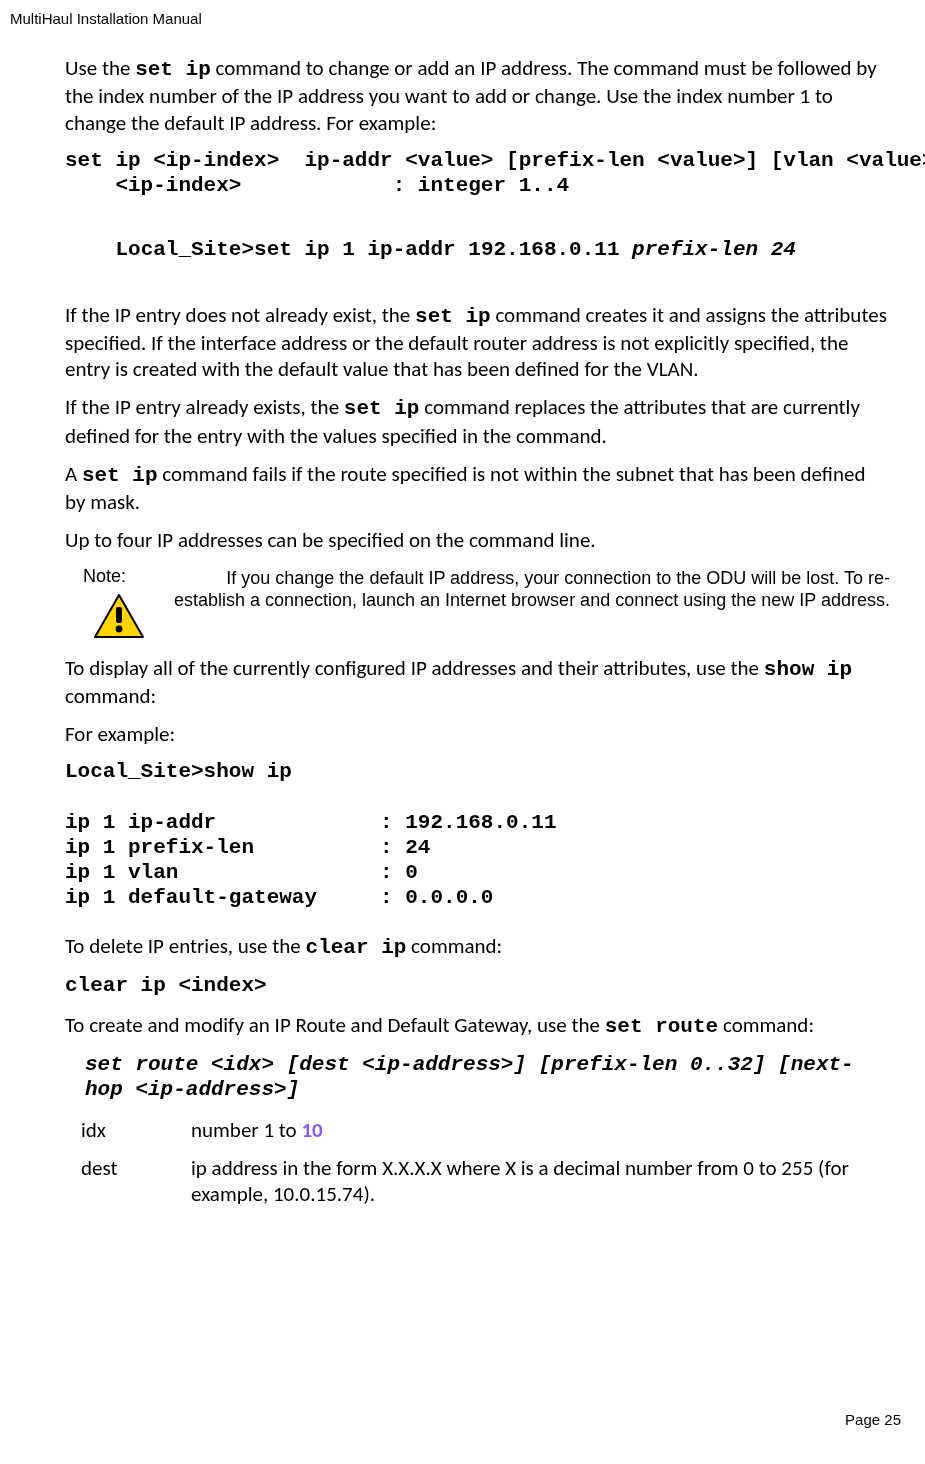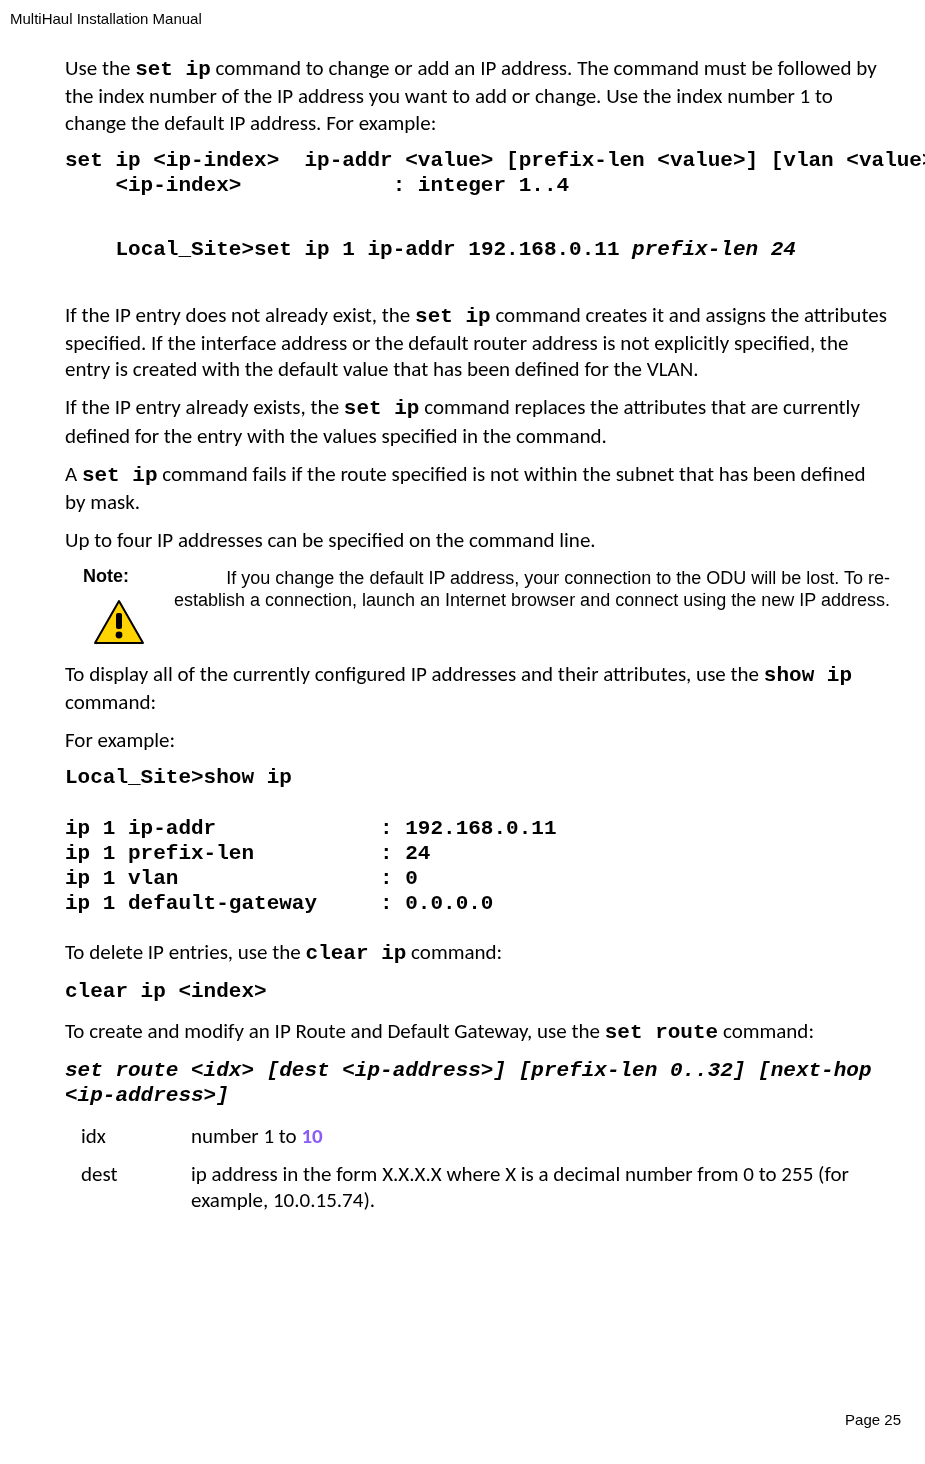--- a/index.html
+++ b/index.html
@@ -47,23 +47,23 @@
     align-items: flex-start;
     margin: 4px 0 12px 0;
   }
   .note-left {
     width: 95px;
     flex: 0 0 95px;
     text-align: center;
   }
   .note-label {
     font-family: Arial, Helvetica, sans-serif;
-    font-weight: bold;
+    font-weight: normal;
     font-size: 18px;
-    margin-bottom: 12px;
+    margin-bottom: 6px;
     text-align: left;
     padding-left: 18px;
   }
   .warn-icon {
     width: 52px;
     height: 46px;
     margin-left: 12px;
   }
   .note-body {
     font-family: Arial, Helvetica, sans-serif;
@@ -154,21 +154,21 @@
   <p>
     <span>To delete IP entries, use the </span><span class="mono">clear ip</span><span> command:</span>
   </p>
 
   <div class="code-block">clear ip &lt;index&gt;</div>
 
   <p>
     <span>To create and modify an IP Route and Default Gateway, use the </span><span class="mono">set route</span><span> command:</span>
   </p>
 
-  <div class="code-block italic" style="white-space:pre-wrap;">set route &lt;idx&gt; [dest &lt;ip-address&gt;] [prefix-len 0..32] [next-hop &lt;ip-address&gt;]</div>
+  <div class="code-block italic" style="white-space:pre-wrap;margin-left:20px;">set route &lt;idx&gt; [dest &lt;ip-address&gt;] [prefix-len 0..32] [next-hop &lt;ip-address&gt;]</div>
 
   <div class="def-row">
     <div class="def-term">idx</div>
     <div class="def-body">
       <span>number 1 to </span><span class="blue">10</span>
     </div>
   </div>
 
   <div class="def-row">
     <div class="def-term">dest</div>

